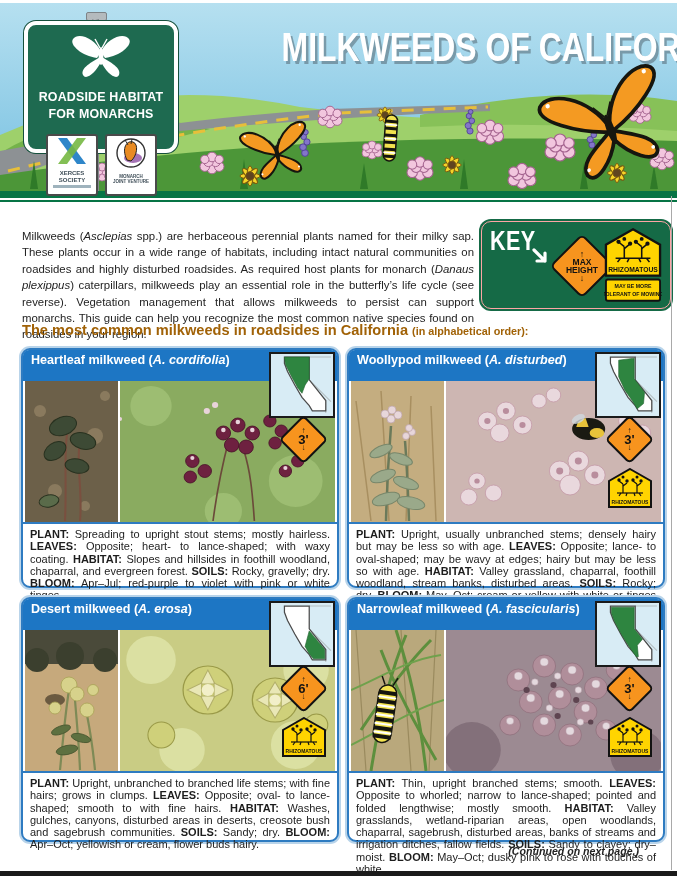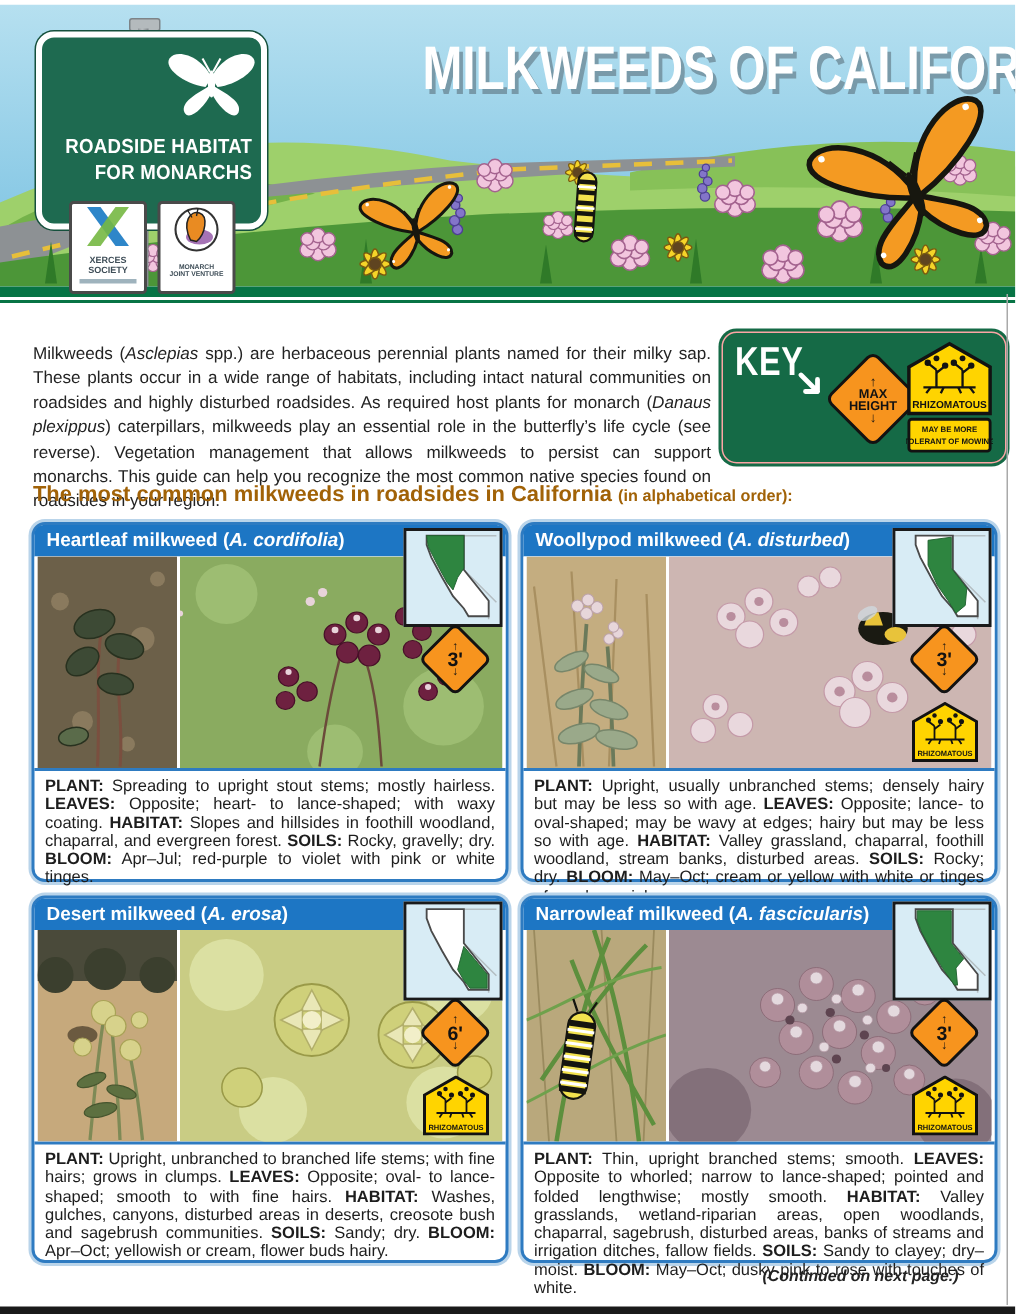--- a/index.html
+++ b/index.html
@@ -4,21 +4,21 @@
 <style>
   html,body{margin:0;padding:0;background:#ffffff;}
   body{font-family:"Liberation Sans", sans-serif;color:#231f20;}
   .page{position:relative;width:677px;height:876px;background:#fff;overflow:hidden;}
 
   
   .hero{position:absolute;left:0;top:3px;width:677px;height:188px;}
   .hero svg.scene{position:absolute;left:0;top:0;}
   .pole{position:absolute;left:92px;top:16px;width:7px;height:172px;background:linear-gradient(90deg,#8e9498,#b9bec1 40%,#7d8387);z-index:1;}
   .pole-cap{position:absolute;left:86px;top:9px;width:19px;height:7px;background:#b4babd;border:1px solid #7d8387;border-radius:2px;z-index:1;}
-  .road-sign{position:absolute;left:24px;top:18px;width:146px;height:124px;background:#1e6a50;border:4px solid #fff;border-radius:12px;box-shadow:0 0 0 1px #15503c;z-index:2;text-align:right;}
+  .road-sign{position:absolute;left:24px;top:18px;width:146px;height:124px;background:#1e6a50;border:4px solid #fff;border-radius:12px;box-shadow:0 0 0 1px #15503c;z-index:2;text-align:center;}
   .road-sign .btf{margin-top:5px;}
   .sign-line{color:#fff;font-weight:bold;font-size:13.5px;letter-spacing:.2px;line-height:17px;transform:scaleX(.92);}
   .logos{position:absolute;left:46px;top:131px;display:flex;gap:7px;z-index:3;}
   .logo-card{width:48px;height:58px;background:#fff;border:2px solid #4a4a4a;border-radius:3px;text-align:center;overflow:hidden;}
   .logo-card .ltxt{font-size:6px;font-weight:bold;color:#3f4e58;line-height:6.5px;}
   .logo-card .ltxt2{font-size:4.5px;font-weight:bold;color:#3f4e58;line-height:5px;}
   .tagbar{width:38px;height:3px;background:#9fb3bd;margin:2px auto 0;}
   .hero-title{position:absolute;left:248px;top:22px;width:420px;z-index:2;text-align:center;color:#fff;font-weight:800;font-size:38px;line-height:40px;white-space:nowrap;transform:scale(.84,1.08);transform-origin:center top;text-shadow:3px 3px 0 rgba(84,104,114,.55);letter-spacing:0;}
   .band1{position:absolute;left:0;top:191px;width:677px;height:7px;background:#077445;}
   .band2{position:absolute;left:0;top:200px;width:677px;height:2px;background:#077445;}
@@ -37,21 +37,21 @@
   
   .section-h{position:absolute;left:22px;top:322px;font-size:14.6px;font-weight:bold;color:#a16207;}
   .section-h .sub{font-size:10.8px;}
 
   
   .card{position:absolute;width:314px;background:#fff;border:2px solid #2e7bc1;border-radius:9px;box-shadow:0 0 0 2px #b9d4ea;overflow:visible;}
   .c1{left:21px;top:348px;height:236px;}
   .c2{left:347px;top:348px;height:236px;}
   .c3{left:21px;top:597px;height:241px;}
   .c4{left:347px;top:597px;height:241px;}
-  .card-header{height:21px;background:#1d76c4;border-radius:6px 6px 0 0;color:#fff;font-weight:bold;font-size:12.6px;line-height:21px;padding-left:8px;}
+  .card-header{height:31px;background:#1d76c4;border-radius:6px 6px 0 0;color:#fff;font-weight:bold;font-size:12.6px;line-height:21px;padding-left:8px;}
   .photos{display:flex;gap:2px;padding:0 2px;height:141px;background:#fff;}
   .photos svg{display:block;}
   .ph-left{width:93px;flex:none;}
   .ph-right{flex:1;min-width:0;}
   .map{position:absolute;top:2px;right:2px;width:62px;height:62px;border:2px solid #1a1a1a;background:#d8ecf5;z-index:4;}
   .hbadge{position:absolute;top:72px;right:16px;width:31px;height:31px;background:#f7941e;border:2.5px solid #121212;border-radius:5px;transform:rotate(45deg);z-index:4;}
   .hbadge .din{position:absolute;inset:0;transform:rotate(-45deg);display:flex;flex-direction:column;align-items:center;justify-content:center;color:#121212;}
   .hbadge .hv{font-size:13px;font-weight:800;line-height:11px;}
   .hbadge .ar{font-size:8px;line-height:6px;font-weight:bold;}
   .rbadge{position:absolute;top:118px;right:11px;z-index:4;}

